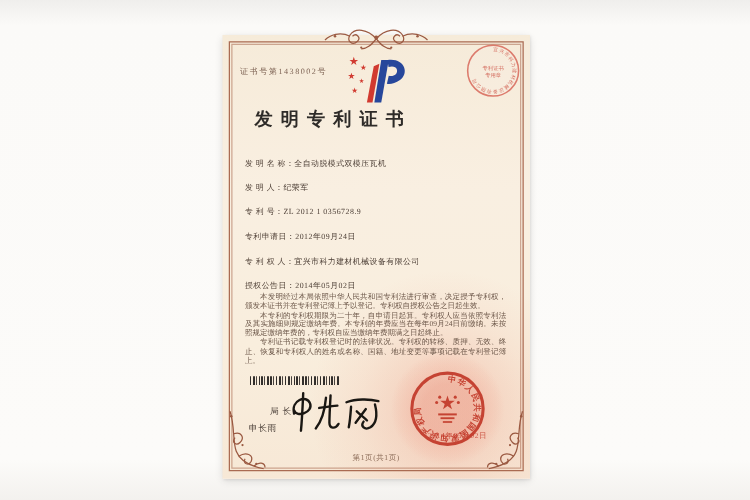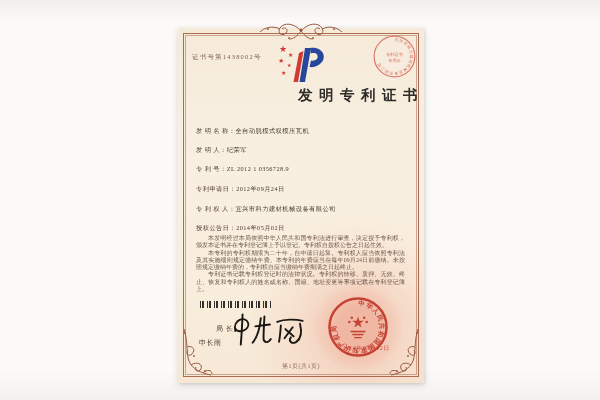--- a/index.html
+++ b/index.html
@@ -28,22 +28,22 @@
   .corner-bl{left:3px;bottom:4px;}
   .corner-br{right:3px;bottom:4px;transform:scaleX(-1);}
   .cert-number{
     position:absolute;left:14px;top:25px;font-size:6.5px;color:#7d6253;
     letter-spacing:1.2px;
   }
   .logo{position:absolute;left:100px;top:16px;width:50px;height:40px;}
   .logo .star{position:absolute;color:#d13a30;line-height:1;}
   .top-stamp{position:absolute;left:193px;top:5px;width:47px;height:47px;opacity:0.85;}
   .title{
-    position:absolute;left:0;top:58px;width:100%;margin:0;text-align:right;
-    font-size:14.5px;font-weight:700;color:#2e2b28;letter-spacing:6.5px;text-indent:6.5px;
+    position:absolute;left:0;top:58px;width:100%;margin:0;text-align:left;
+    font-size:14.5px;font-weight:700;color:#2e2b28;letter-spacing:6.5px;text-indent:6.5px;padding-left:19px;
   }
   .field{position:absolute;left:18px;font-size:6.3px;color:#4a3c33;letter-spacing:0.4px;white-space:nowrap;}
   .f0{top:99px}.f1{top:118px}.f2{top:137px}.f3{top:157px}.f4{top:177px}.f5{top:196px}
   .field .lab{color:#54453b;}
   .body-text{
     position:absolute;left:18px;top:207px;width:209px;
     font-size:6px;line-height:7.3px;color:#6b5648;text-align:justify;
   }
   .body-text p{margin:0;text-indent:2em;}
   .barcode{

